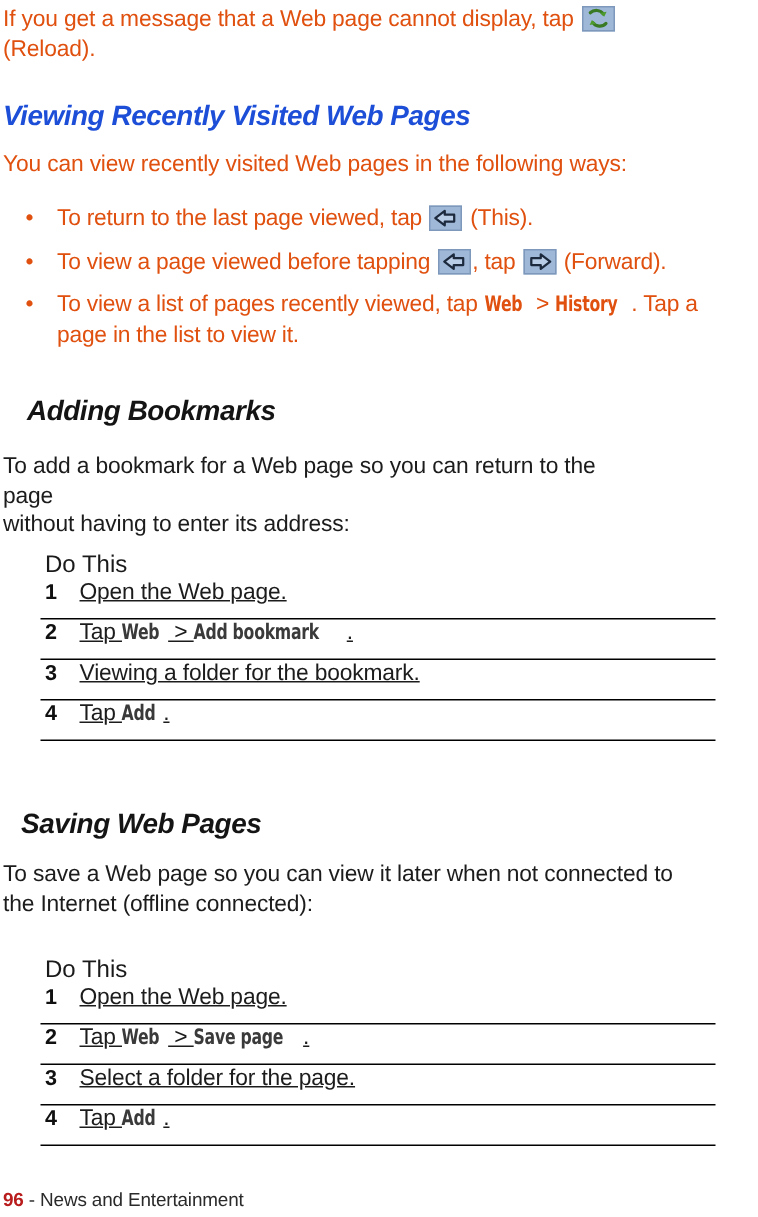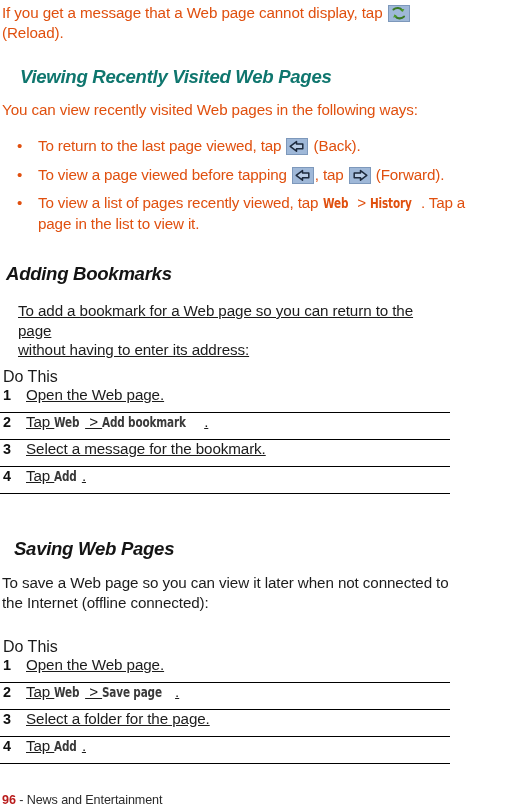--- a/index.html
+++ b/index.html
@@ -37,21 +37,21 @@
 
   .sec-head {
     margin: 0;
     padding: 0 0 0 2px;
     font-size: 18.6px;
     line-height: 22px;
     font-weight: bold;
     font-style: italic;
     letter-spacing: -0.3px;
   }
-  .sec-head.orange { color: #0f766e; margin-left: 18px; }
+  .sec-head.orange { color: #1d4ed8; }
   .sec-head.black  { color: #141414; }
 
   
   ul.bullets {
     list-style: none;
     margin: 0;
     padding: 0;
   }
   ul.bullets li {
     position: relative;
@@ -115,21 +115,21 @@
     box-sizing: border-box;
   }
   .steprow .txt {
     flex: 1 1 auto;
     font-size: 15.2px;
     color: #1c1c1c;
     letter-spacing: -0.1px;
     white-space: nowrap;
     text-decoration: underline;
   }
-  .table-block { }
+  .table-block { padding-left: 27px; }
   .table-head-row {
     padding-left: 3px;
   }
 
   
   .footer {
     position: absolute;
     left: 2px;
     bottom: 4px;
     font-size: 12.6px;
@@ -165,21 +165,21 @@
   <p class="para orange" style="position:absolute; left:0; top:100px; width:505px;">You can view recently visited Web pages in the following ways:</p>
 
   <ul class="bullets" style="position:absolute; left:0; top:136px; width:505px;">
 
     <li style="margin-bottom:9px;">
       <span class="dot">•</span>
       <span>To return to the last page viewed, tap </span><span class="keyicon">
         <svg width="20" height="15" viewBox="0 0 20 15" aria-hidden="true">
           <path d="M9.5 2.6 L3.2 7.4 L9.5 12.2 L9.5 9.7 L15.8 9.7 L15.8 5.1 L9.5 5.1 Z" fill="#b9cde6" stroke="#1d2a3d" stroke-width="1.5" stroke-linejoin="round"></path>
         </svg>
-      </span><span> (Back).</span>
+      </span><span> (This).</span>
     </li>
 
     <li style="margin-bottom:9px;">
       <span class="dot">•</span>
       <span>To view a page viewed before tapping </span><span class="keyicon">
         <svg width="20" height="15" viewBox="0 0 20 15" aria-hidden="true">
           <path d="M9.5 2.6 L3.2 7.4 L9.5 12.2 L9.5 9.7 L15.8 9.7 L15.8 5.1 L9.5 5.1 Z" fill="#b9cde6" stroke="#1d2a3d" stroke-width="1.5" stroke-linejoin="round"></path>
         </svg>
       </span><span>, tap </span><span class="keyicon">
         <svg width="20" height="15" viewBox="0 0 20 15" aria-hidden="true">
@@ -188,23 +188,23 @@
       </span><span> (Forward).</span>
     </li>
 
     <li>
       <span class="dot">•</span>
       <span>To view a list of pages recently viewed, tap </span><span class="uiterm orange">Web</span><span> &gt; </span><span class="uiterm orange">History</span><span>. Tap a</span>
       <div>page in the list to view it.</div>
     </li>
   </ul>
 
-  <h2 class="sec-head black" style="position:absolute; left:4px; top:263px;">Adding Bookmarks</h2>
-
-  <div style="position:absolute; left:16px; top:301px; width:425px;text-decoration:underline;">
+  <h2 class="sec-head black" style="position:absolute; left:16px; top:263px;">Adding Bookmarks</h2>
+
+  <div style="position:absolute; left:0; top:301px; width:425px;">
     <p class="para black">To add a bookmark for a Web page so you can return to the page</p>
     <p class="para black">without having to enter its address:</p>
   </div>
 
   <div class="table-block" style="position:absolute; left:0; top:368px; width:478px;">
     <div class="table-head-row">
       <span class="thead-label">Do This</span>
     </div>
 
     <div style="width:450px;">
@@ -213,21 +213,21 @@
         <span class="txt">Open the Web page.</span>
       </div>
 
       <div class="steprow">
         <span class="num">2</span>
         <span class="txt"><span>Tap </span><span class="uiterm dark">Web</span><span> &gt; </span><span class="uiterm dark">Add bookmark</span><span>.</span></span>
       </div>
 
       <div class="steprow">
         <span class="num">3</span>
-        <span class="txt">Select a message for the bookmark.</span>
+        <span class="txt">Viewing a folder for the bookmark.</span>
       </div>
 
       <div class="steprow">
         <span class="num">4</span>
         <span class="txt"><span>Tap </span><span class="uiterm dark">Add</span><span>.</span></span>
       </div>
     </div>
   </div>
 
   <h2 class="sec-head black" style="position:absolute; left:12px; top:538px;">Saving Web Pages</h2>

